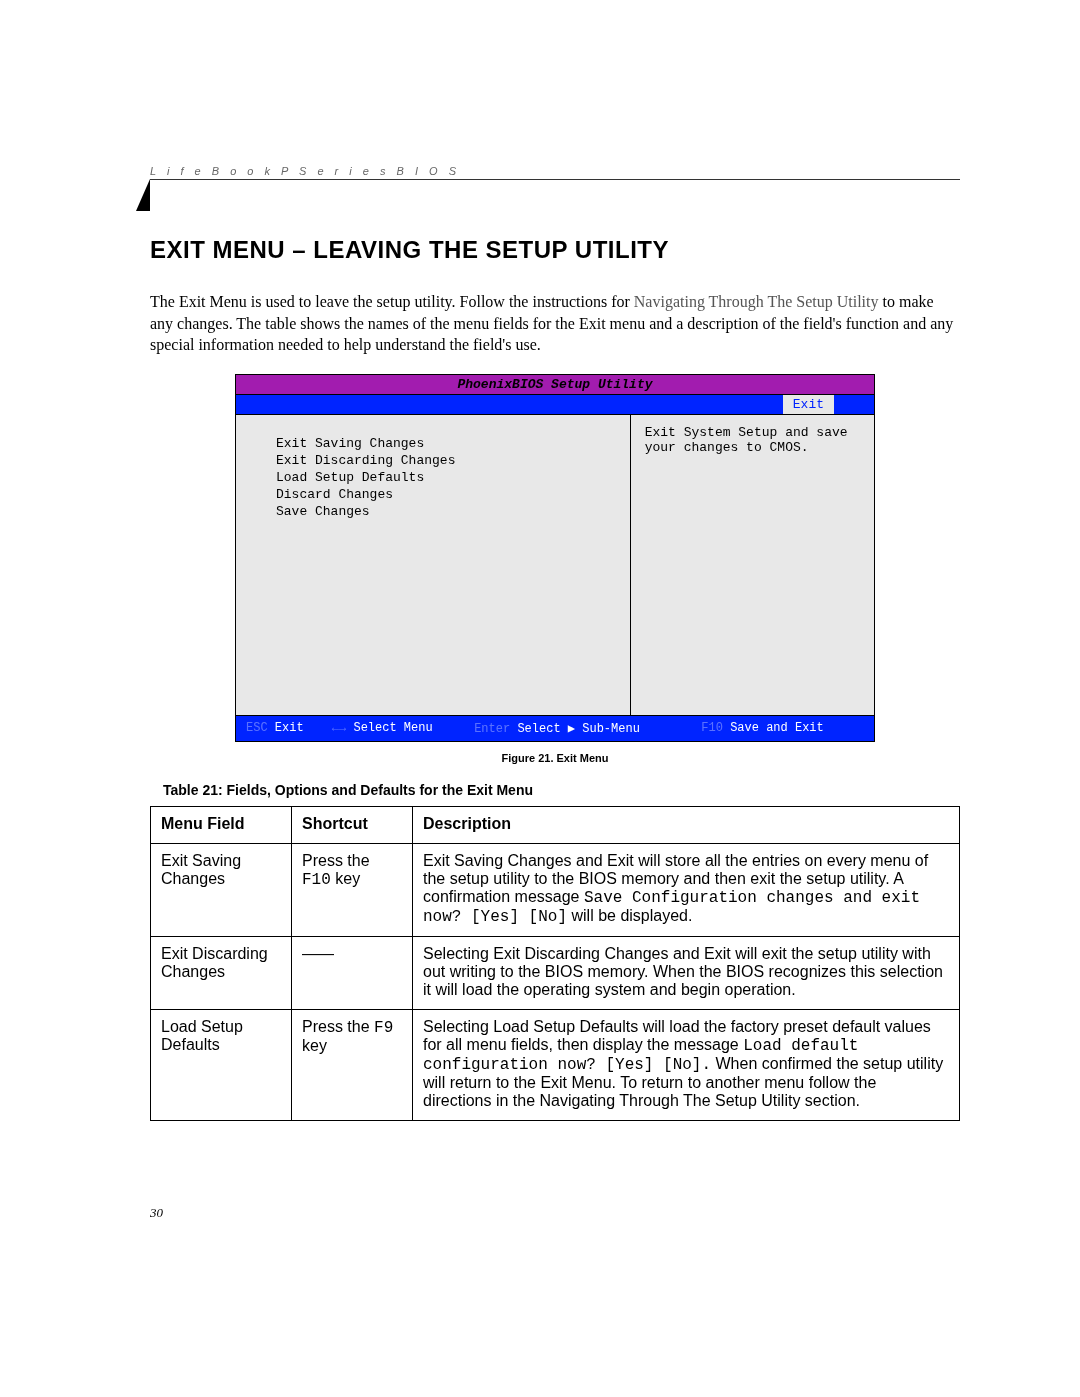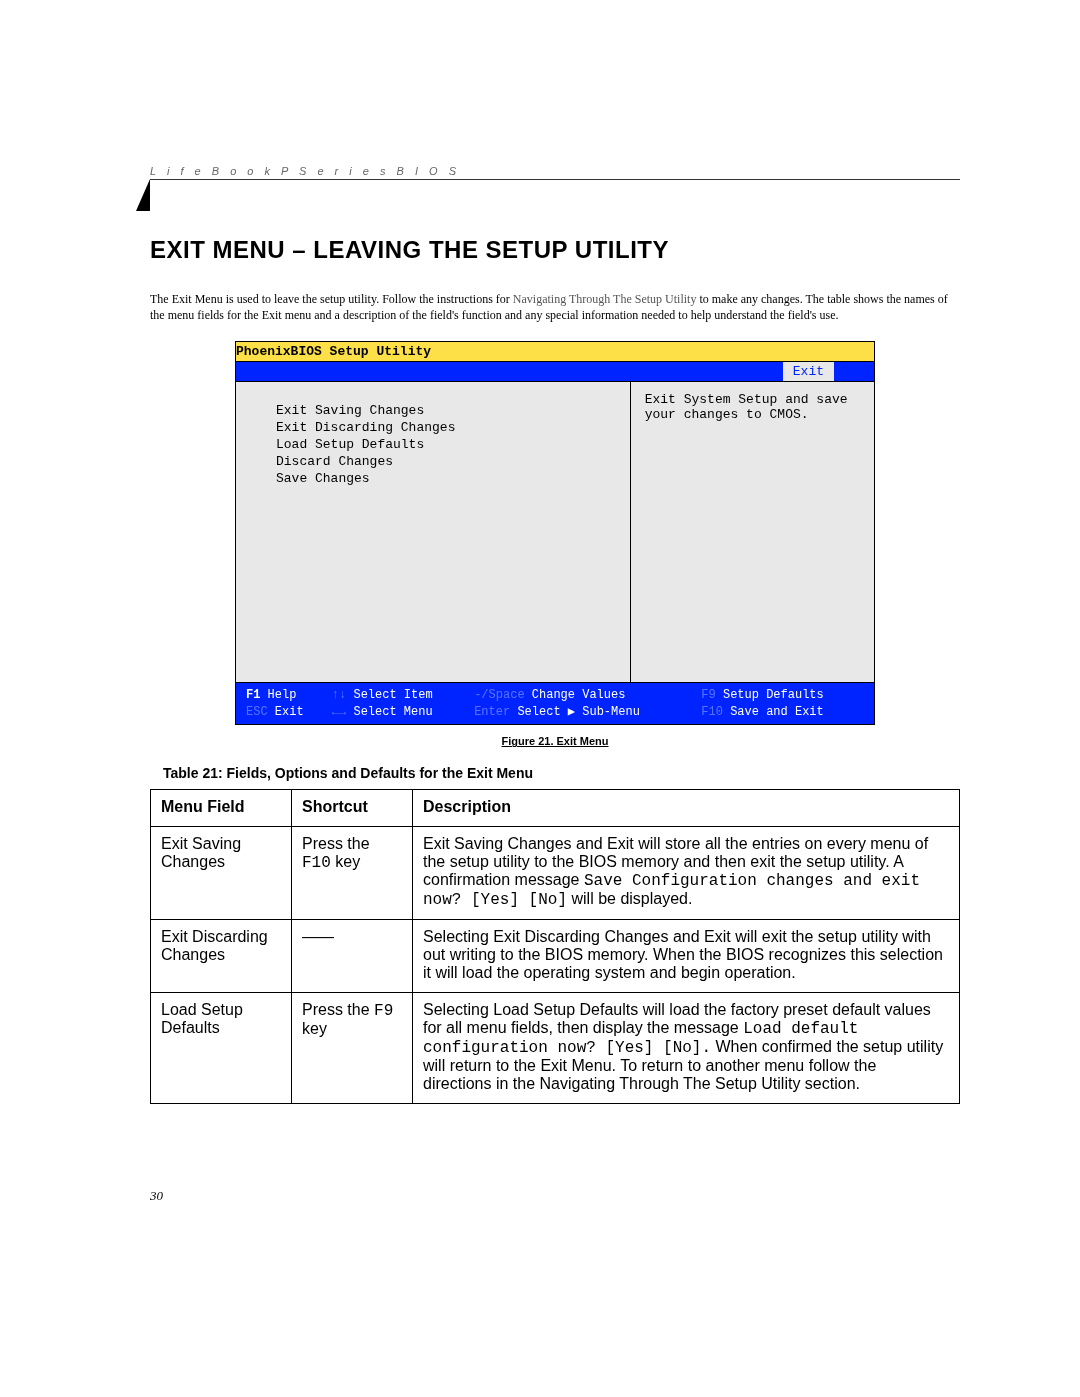--- a/index.html
+++ b/index.html
@@ -34,43 +34,44 @@
   }
   h1.section-title {
     font-family: "Helvetica Neue", Arial, sans-serif;
     font-weight: 800;
     letter-spacing: 0.5px;
     font-size: 24px;
     margin: 56px 0 27px 0;
   }
   p.body {
     font-family: "Times New Roman", Georgia, serif;
-    font-size: 12px;
+    font-size: 16px;
     line-height: 1.35;
     margin: 0 0 8px 0;
   }
   span.navlink { color: #555; }
   
   .bios-wrap {
     margin: 18px auto 10px auto;
     width: 640px;
   }
   .bios {
     border: 1px solid #000;
     font-family: "Courier New", monospace;
     font-size: 13px;
     background: #e8e8e8;
   }
   .bios-title {
-    background: #fde047;
+    background: #a21caf;
     color: #000;
-    text-align: left;
+    text-align: center;
     padding: 2px 0;
     font-weight: bold;
     border-bottom: 1px solid #000;
+    font-style: italic;
   }
   .bios-tabbar {
     background: #0024ff;
     color: #fff;
     text-align: right;
     padding: 2px 40px 2px 0;
     border-bottom: 1px solid #000;
   }
   .bios-tabbar .sel {
     background: #e8e8e8;
@@ -111,21 +112,20 @@
   .bios-footer table { width: 100%; border-collapse: collapse; }
   .bios-footer td { padding: 1px 4px; font-size: 12px; white-space: nowrap; }
   .bios-footer .k { color: #fff; font-weight: bold; }
   .bios-footer .m { color: #fff; opacity: .35; }
   .fig-caption {
     font-family: Arial, Helvetica, sans-serif;
     font-size: 11px;
     font-weight: bold;
     text-align: center;
     margin: 8px 0 18px 0;
-    text-decoration: underline;
   }
   .tbl-title {
     font-family: Arial, Helvetica, sans-serif;
     font-size: 14px;
     font-weight: bold;
     margin: 6px 0 8px 13px;
   }
   table.fields {
     border-collapse: collapse;
     width: 100%;
@@ -180,26 +180,20 @@
           <div class="menuitem">Discard Changes</div>
           <div class="menuitem">Save Changes</div>
         </div>
         <div class="bios-right">
           <div class="bios-help-text">Exit System Setup and save your changes to CMOS.</div>
         </div>
       </div>
       <div class="bios-footer">
         <table>
           <tbody>
-              <tr>
-            <td><span class="k">F1</span> <span>Help</span></td>
-            <td><span class="m">↑↓</span> <span>Select Item</span></td>
-            <td><span class="m">-/Space</span> <span>Change Values</span></td>
-            <td><span class="m">F9</span> <span>Setup Defaults</span></td>
-          </tr>
           <tr>
             <td><span class="m">ESC</span> <span>Exit</span></td>
             <td><span class="m">←→</span> <span>Select Menu</span></td>
             <td><span class="m">Enter</span> <span>Select ▶ Sub-Menu</span></td>
             <td><span class="m">F10</span> <span>Save and Exit</span></td>
           </tr>
         </tbody>
           </table>
       </div>
     </div>

